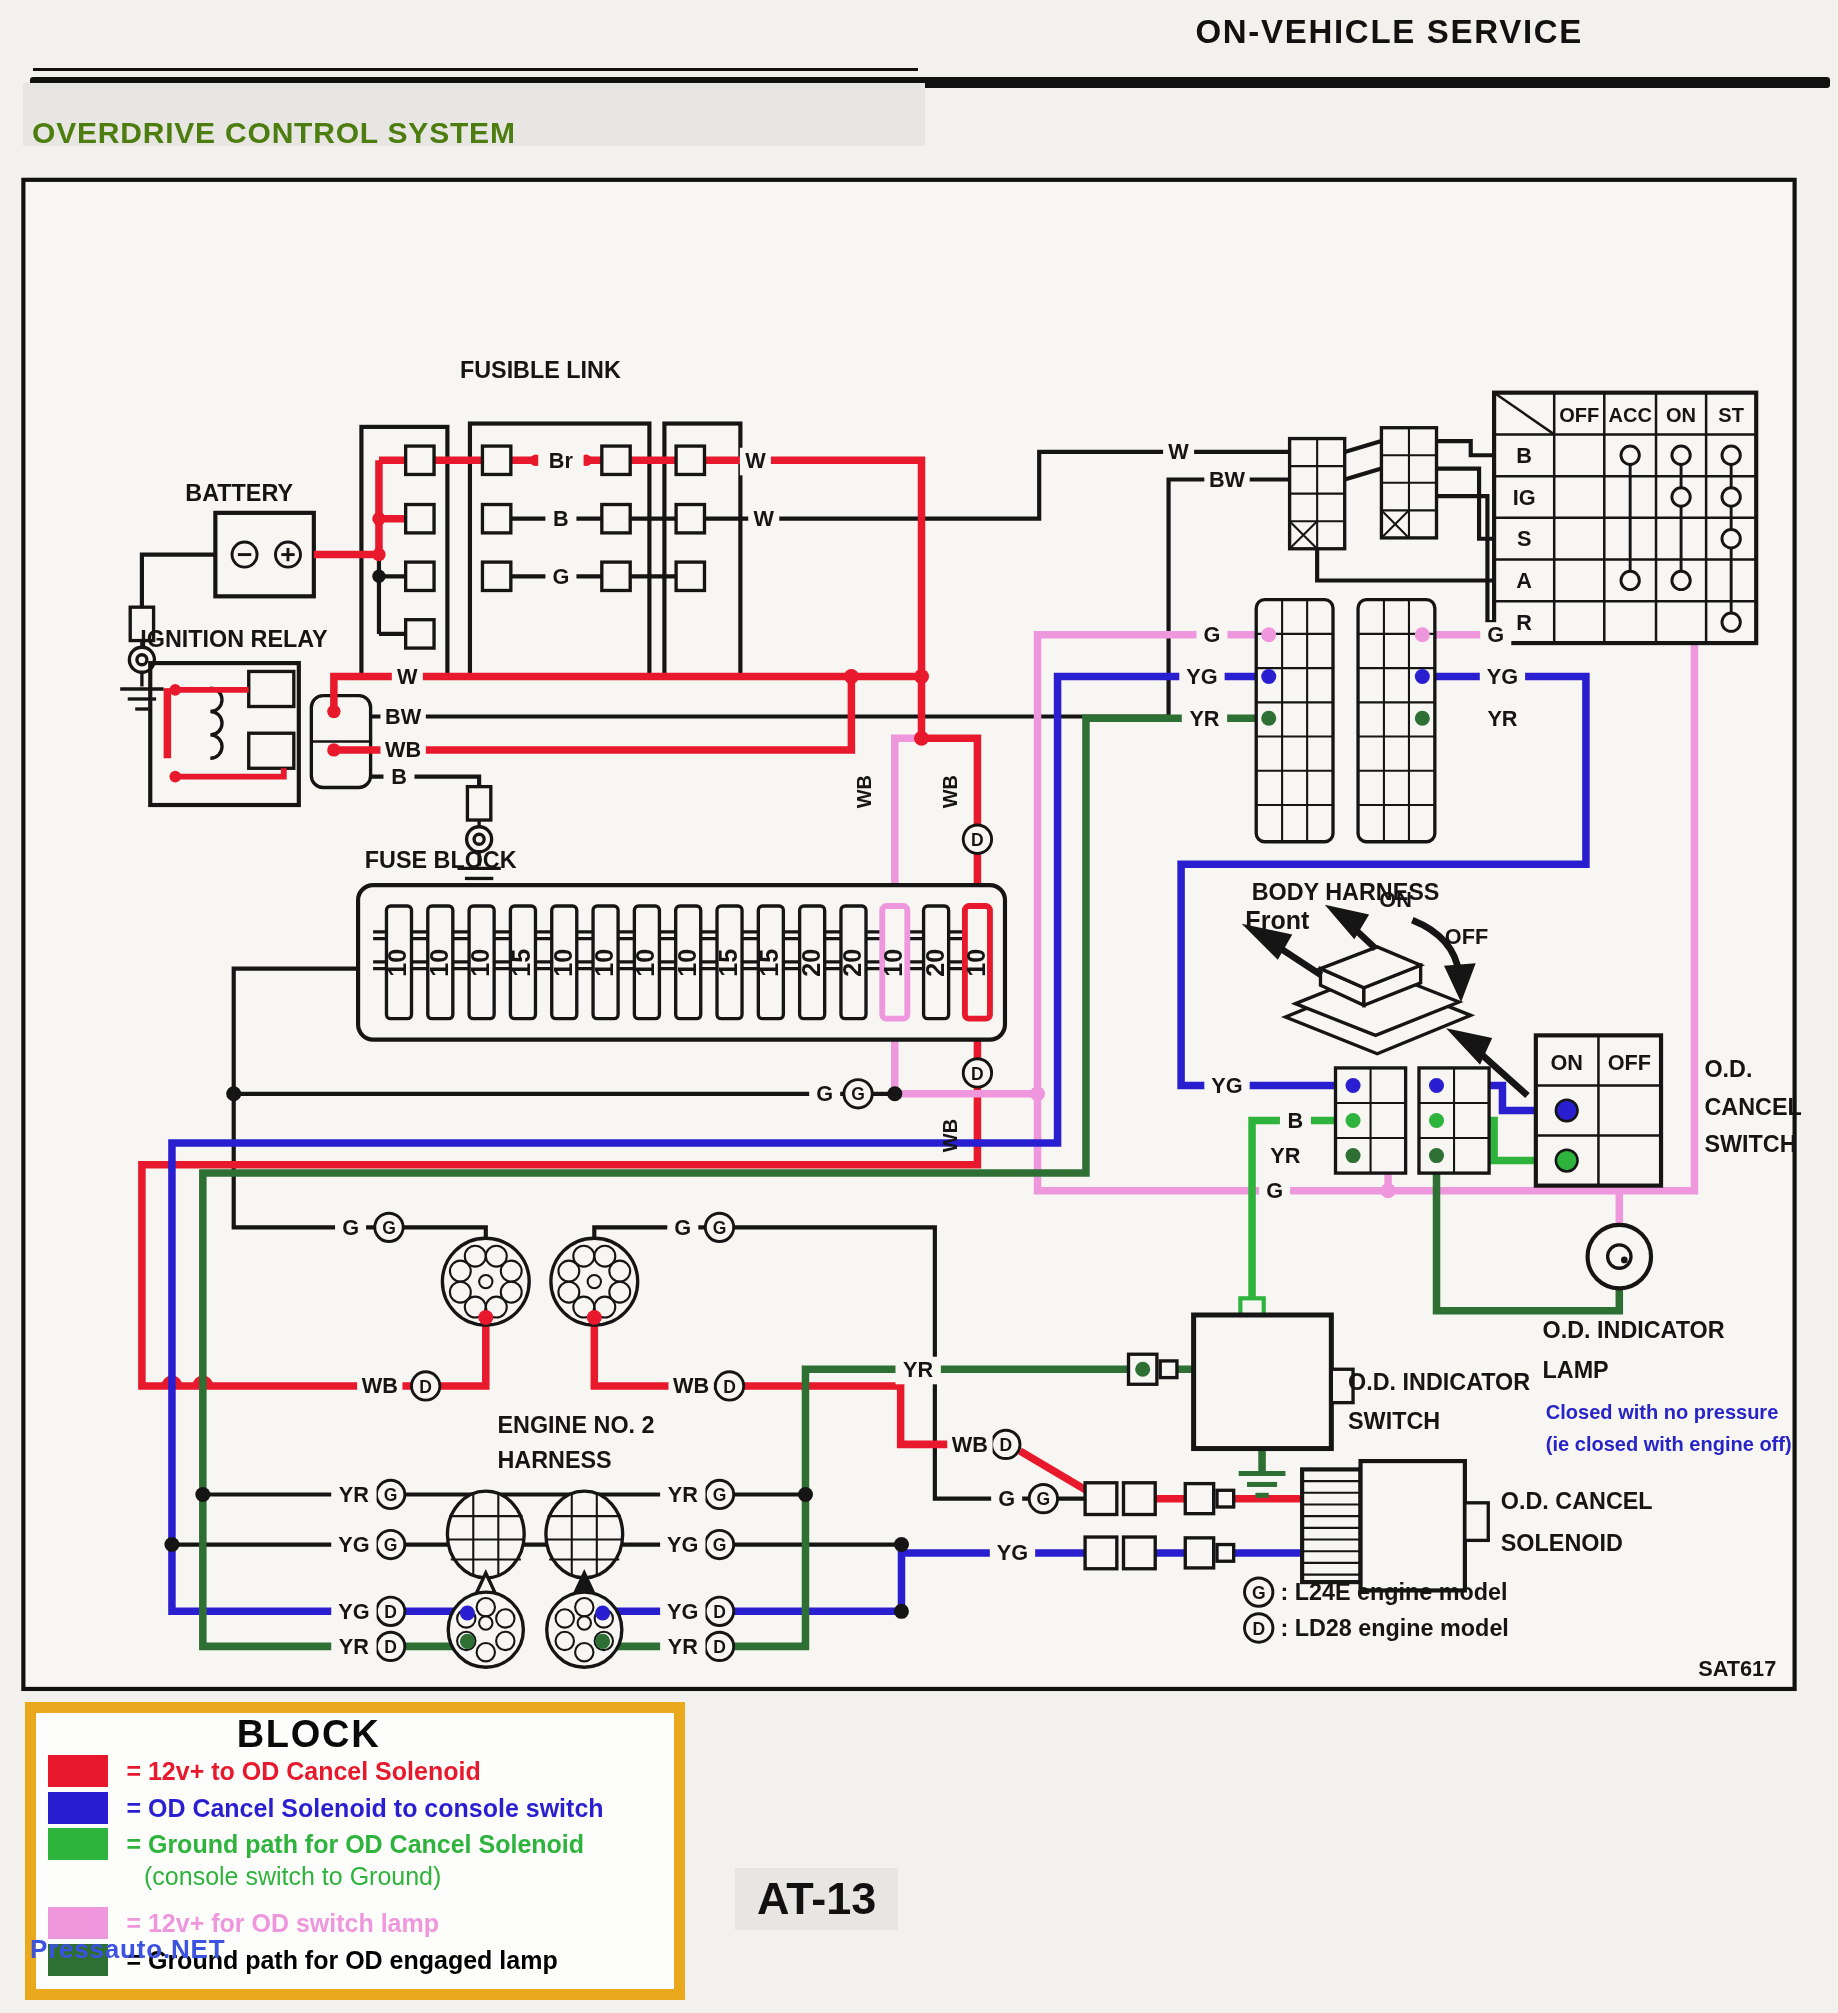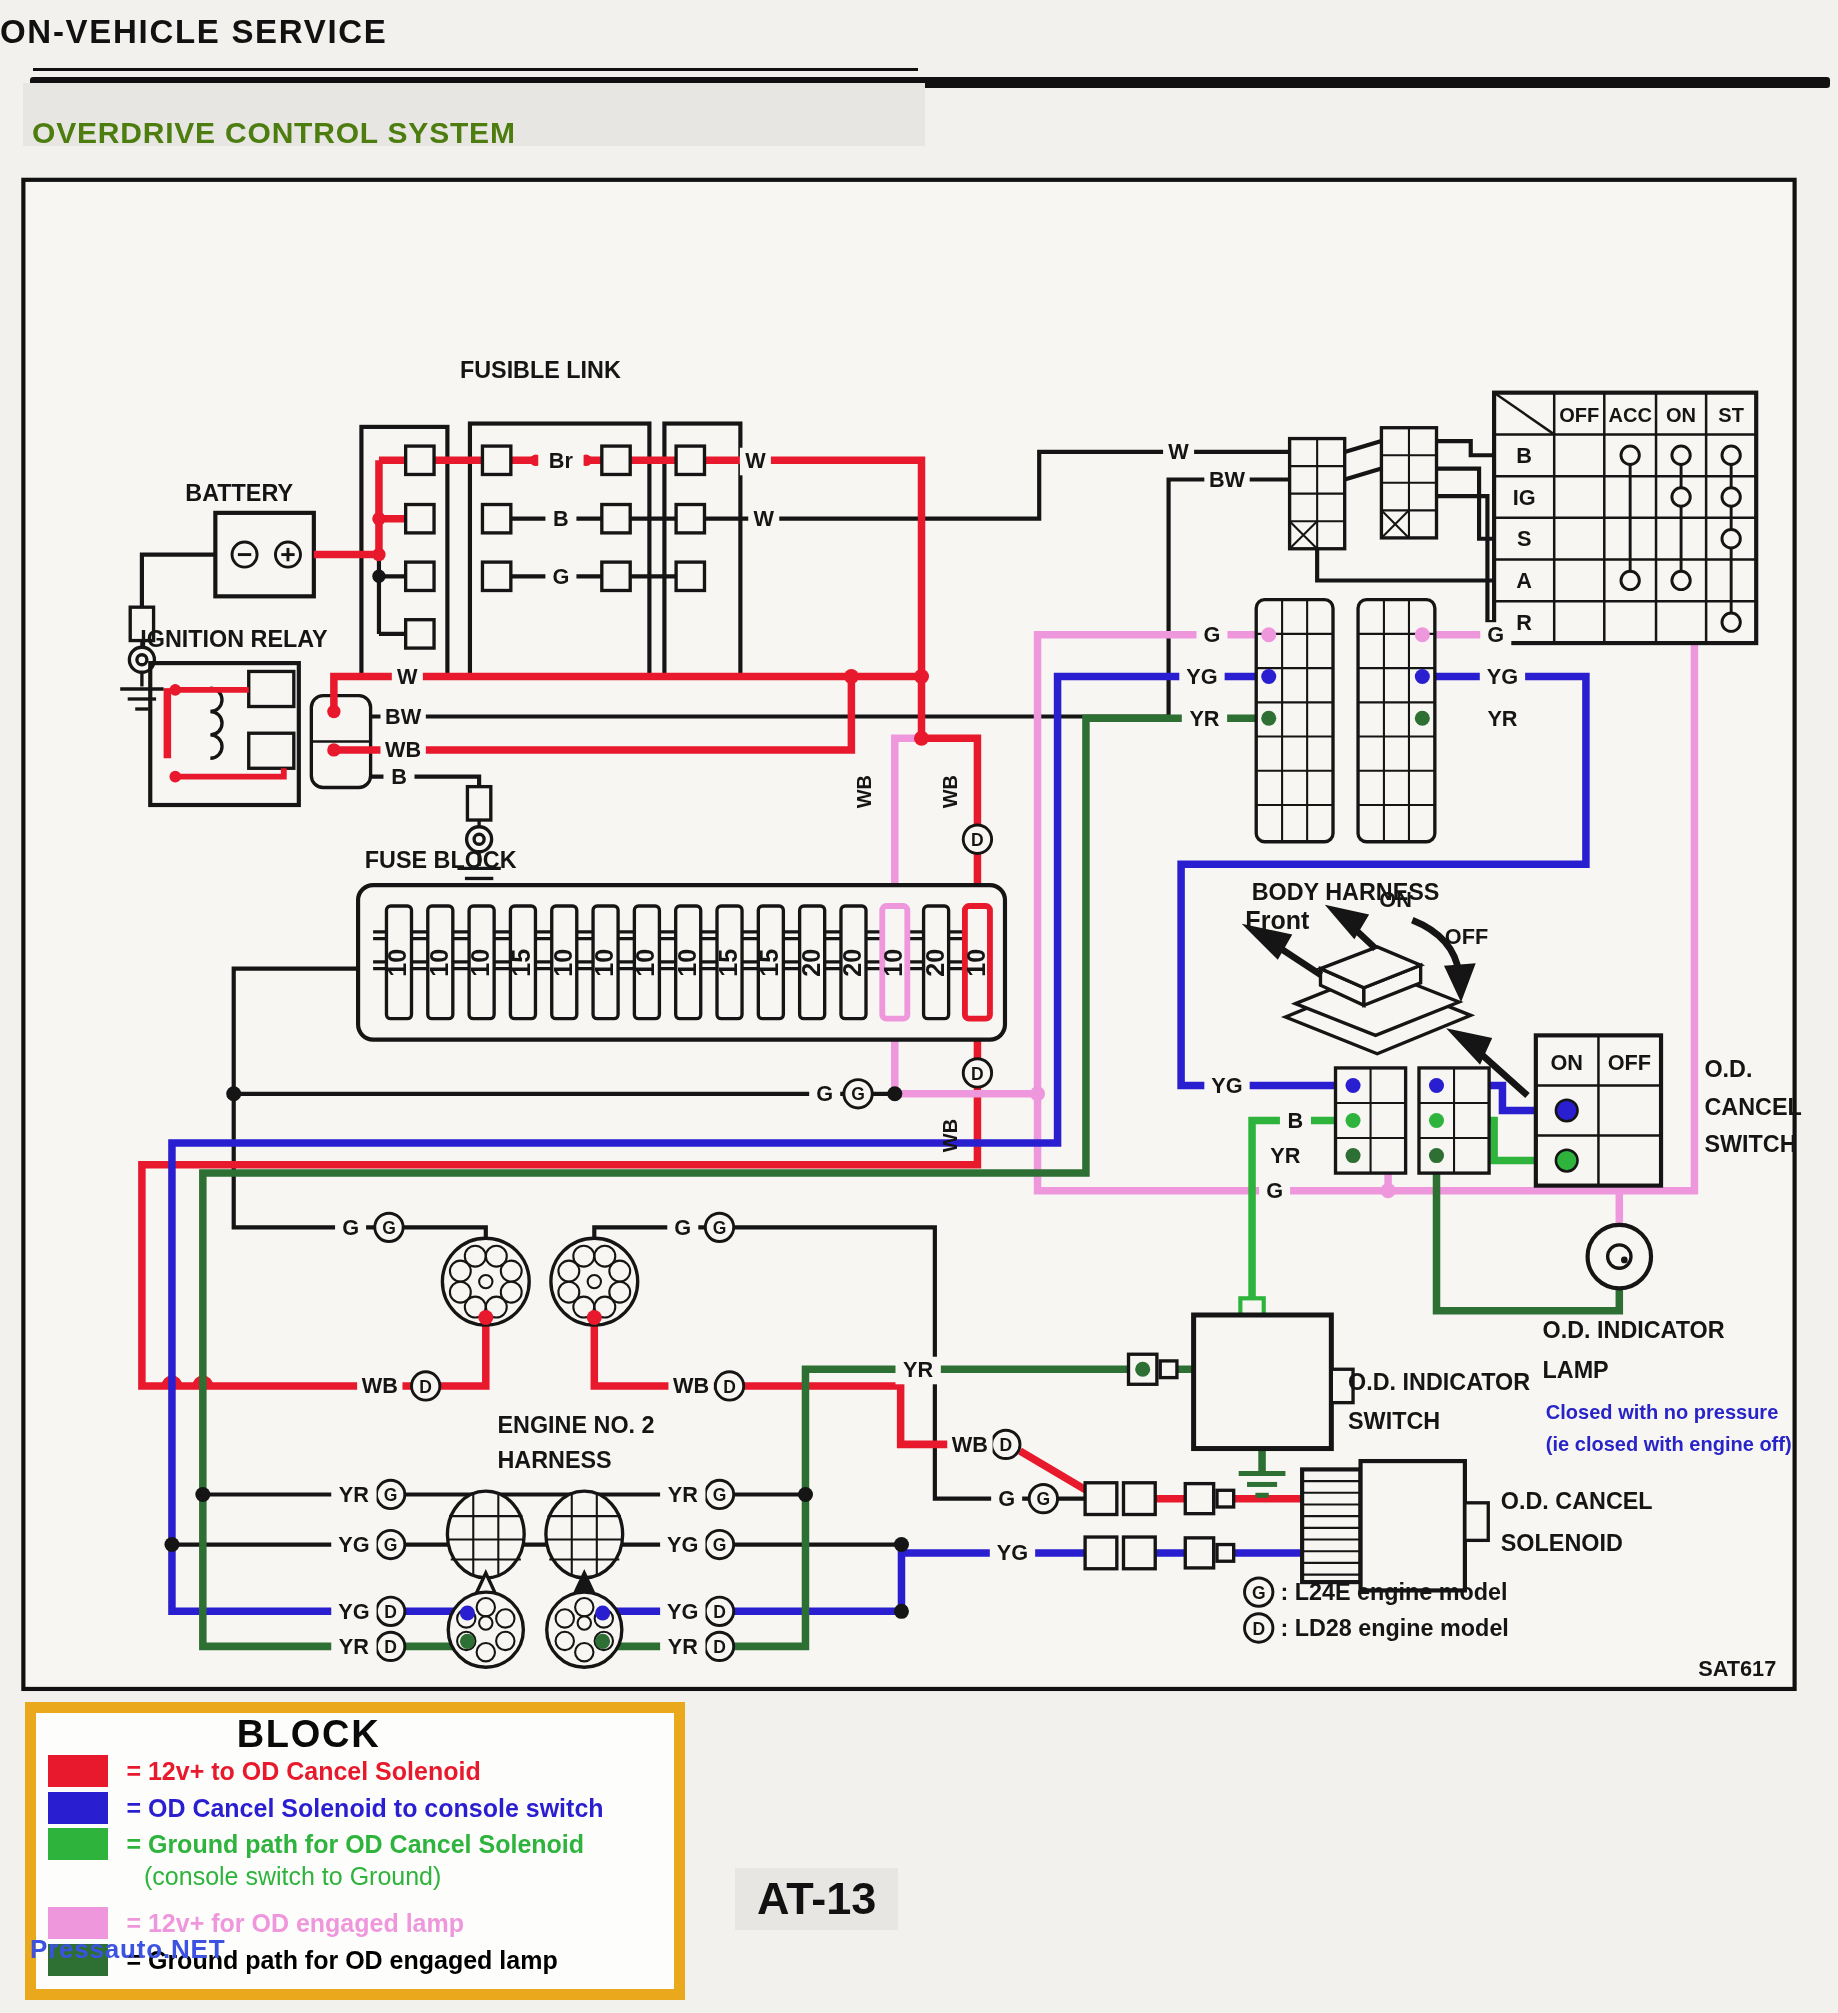--- a/index.html
+++ b/index.html
@@ -4,21 +4,21 @@
 <style>
   :root{
     --red:#e8192c; --blue:#2a1fd0; --grn:#2eb33c; --dkg:#2e6f33; --pink:#ef97dd;
     --ink:#151515; --noteblue:#2824c8; --legend:#eaa81c; --wm:#3c52e0;
     --page:#f2f1ed; --panel:#f7f6f2; --band:#e7e6e2;
   }
   html,body{margin:0;padding:0;}
   body{width:1838px;height:2014px;background:var(--page);
        font-family:"Liberation Sans", sans-serif; position:relative; overflow:hidden;}
   .abs{position:absolute;}
-  #main-title{left:0;width:1583px;top:13.4px;text-align:left;font-size:33px;font-weight:bold;color:#111;letter-spacing:1.7px;}
+  #main-title{left:0;width:1583px;top:13.4px;text-align:right;font-size:33px;font-weight:bold;color:#111;letter-spacing:1.7px;}
   #rule-thick{left:30px;top:77px;width:1800px;height:11px;background:#111;border-radius:3.3px;}
   #rule-thin{left:33px;top:68px;width:885px;height:3.3px;background:#111;}
   #heading-band{left:23.4px;top:83px;width:902px;height:63px;background:var(--band);}
   #section-heading{left:32px;top:94px;font-size:30px;font-weight:bold;color:#4d7c0f;letter-spacing:0.8px;margin-top:22px;}
   #note{left:942px;top:194px;width:843px;font-size:22.5px;font-weight:bold;color:#151515;line-height:32px;}
   #legend-box{left:25px;top:1702px;width:638px;height:276px;background:#fdfdfb;border:11px solid var(--legend);}
   #legend-title{left:125px;top:1713px;width:367px;text-align:center;font-size:38px;font-weight:bold;color:#0a0a0a;letter-spacing:1.7px;}
   .legend-row{position:absolute;left:48px;display:flex;align-items:center;gap:18.4px;font-size:25px;font-weight:bold;}
   .legend-sw{width:60px;height:32px;display:inline-block;flex:0 0 60px;}
   .legend-sub{position:absolute;left:144px;font-size:25px;font-weight:normal;}
@@ -609,21 +609,21 @@
       <span class="legend-sw" style="background: rgb(42, 31, 208);"></span>
       <span style="color: rgb(42, 31, 208);">= OD Cancel Solenoid to console switch</span>
     </div>
     <div class="legend-row" style="top: 1828px;">
       <span class="legend-sw" style="background: rgb(46, 179, 60);"></span>
       <span style="color: rgb(46, 179, 60);">= Ground path for OD Cancel Solenoid</span>
     </div>
     <div class="abs legend-sub" style="top: 1862px; color: rgb(46, 179, 60);">(console switch to Ground)</div>
     <div class="legend-row" style="top: 1907px;">
       <span class="legend-sw" style="background: rgb(239, 151, 221);"></span>
-      <span style="color: rgb(239, 151, 221);">= 12v+ for OD engaged lamp</span>
+      <span style="color: rgb(239, 151, 221);">= 12v+ for OD switch lamp</span>
     </div>
     <div class="legend-row" style="top: 1944px;">
       <span class="legend-sw" style="background: rgb(46, 111, 51);"></span>
       <span style="color: #000000;">= Ground path for OD engaged lamp</span>
     </div>
   </div>
 <div class="abs" id="watermark">Pressauto.NET</div>
 <div class="abs" id="page-code">AT-13</div>
 
 

